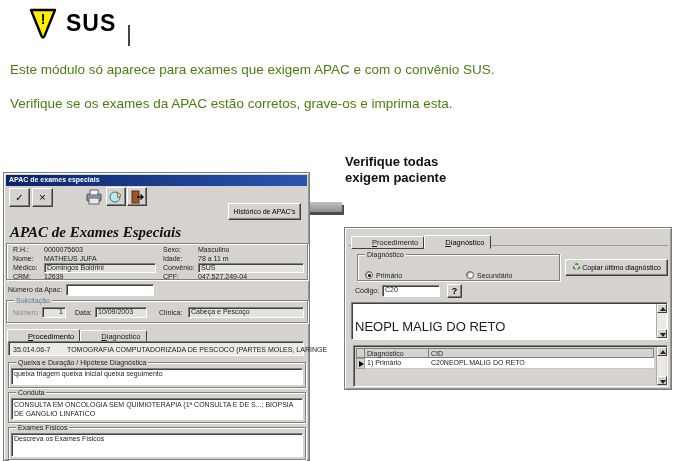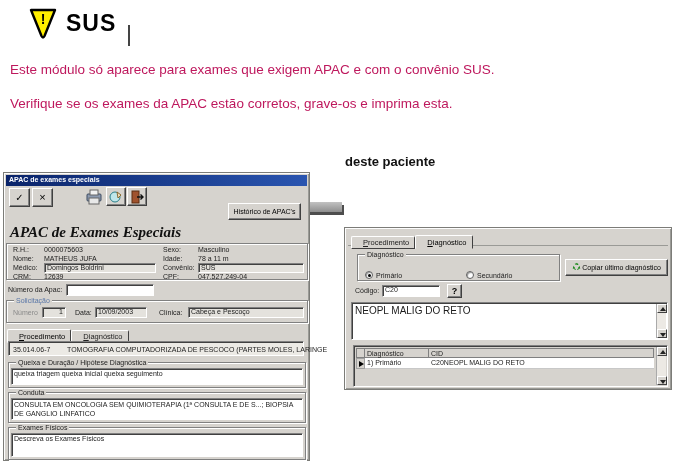--- a/index.html
+++ b/index.html
@@ -4,21 +4,21 @@
 <style>
   * { margin:0; padding:0; box-sizing:border-box; }
   html,body { width:681px; height:461px; background:#fff; overflow:hidden;
     font-family:"Liberation Sans", sans-serif; position:relative; }
   .abs { position:absolute; }
 
   
   .warn-icon { left:27px; top:7px; width:32px; height:34px; }
   .page-title { left:66px; top:10px; font-size:23px; font-weight:bold; letter-spacing:1px; color:#000; }
   .caret { left:128px; top:25px; width:2px; height:21px; background:#444; }
-  .para { left:10px; font-size:13.5px; color:#be185d; white-space:nowrap; }
+  .para { left:10px; font-size:13.5px; color:#4d7c0f; white-space:nowrap; }
   .para1 { top:62px; } .para2 { top:96px; }
   .note { left:345px; top:154px; font-size:13px; font-weight:bold; color:#111; line-height:16px; }
 
   
   .connector { left:301px; top:202px; width:41px; height:10px;
     background:linear-gradient(#c2c2c2,#8e8e8e); box-shadow:2px 3px 0 #4d4d4d; }
 
   
   .win { background:#d6d3ce; border:1px solid #7c7c78;
     box-shadow:inset 1px 1px 0 #fdfdfd, inset -1px -1px 0 #9a9a96; }
@@ -29,21 +29,21 @@
     box-shadow:inset -1px -1px 0 #808080; text-align:center; cursor:default; }
   .sunken { border:1px solid; border-color:#808080 #fff #fff #808080;
     box-shadow:inset 1px 1px 0 #404040; }
   .field-white { background:#fff; }
   .field-gray { background:#e4e2dd; }
   .grp { border:1px solid #808080; box-shadow:inset 1px 1px 0 #fff, 1px 1px 0 #fff; }
   .grp-legend { position:absolute; top:-4px; left:7px; background:#d6d3ce;
     font-size:7px; line-height:7px; padding:0 2px; color:#222; white-space:nowrap; }
   .lbl { font-size:7px; color:#1c1c1c; white-space:nowrap; }
   .val { font-size:7px; color:#1c1c1c; white-space:nowrap; }
-  .tab { display:inline-block; font-size:7.5px; padding:2px 5px 1px 11px; background:#d6d3ce;
+  .tab { display:inline-block; font-size:7.5px; padding:2px 5px 1px 20px; background:#d6d3ce;
     border:1px solid; border-color:#fff #404040 #d6d3ce #fff; border-radius:2px 2px 0 0;
     position:relative; white-space:nowrap; }
   .tab::first-letter { text-decoration:underline; }
   .tab.inactive { border-bottom:1px solid #404040; padding-top:1px; margin-top:1px; color:#222; }
 
   
   .vscroll { position:absolute; top:1px; bottom:1px; right:1px; width:10px;
     background:#ece9e4; border-left:1px solid #aaa; }
   .sbtn { position:absolute; left:0; width:10px; height:9px; background:#d6d3ce;
     border:1px solid; border-color:#fff #404040 #404040 #fff; }
@@ -65,21 +65,22 @@
 <svg class="abs warn-icon" viewBox="0 0 32 34">
   <path d="M4 3 L28 3 L17.5 29 Q16 32 14.5 29 Z" fill="#ffee00" stroke="#000" stroke-width="2.4" stroke-linejoin="round"></path>
   <text x="16" y="17" font-size="14" font-weight="bold" text-anchor="middle" font-family="Liberation Sans, sans-serif">!</text>
 </svg>
 <div class="abs page-title">SUS</div>
 <div class="abs caret"></div>
 <div class="abs para para1">Este módulo só aparece para exames que exigem APAC e com o convênio SUS.</div>
 <div class="abs para para2">Verifique se os exames da APAC estão corretos, grave-os e imprima esta.</div>
 
 <div class="abs note">
-  <div>deste paciente</div>
+  <div>Verifique todas</div>
+  <div>exigem paciente</div>
 </div>
 
 <div class="abs connector"></div>
 
 <div class="abs win" style="left:3px; top:172px; width:307px; height:289px;">
 
   <div class="abs titlebar">APAC de exames especiais</div>
 
   <div class="abs btn3d" style="left:5px; top:15px; width:21px; height:19px; font-size:10px; line-height:17px;">✓</div>
   <div class="abs btn3d" style="left:28px; top:15px; width:21px; height:19px; font-size:11px; line-height:16px;">×</div>
@@ -194,21 +195,21 @@
       <path d="M6 1 L9 4 L6 4 Z M10 5 L11 9 L8 8 Z M2 5 L1 9 L4 8 Z" fill="#1e8a1e"></path>
       <path d="M4 3 A4 4 0 0 1 8 3 M10 7 A4 4 0 0 1 7 10 M2 7 A4 4 0 0 0 5 10" stroke="#1e8a1e" fill="none" stroke-width="1.4"></path>
     </svg><span>Copiar último diagnóstico</span>
   </div>
 
   <span class="abs lbl" style="left:10px; top:59px;">Código:</span>
   <span class="abs sunken field-white val" style="left:37px; top:57px; width:58px; height:12px; padding-left:2px;">C20</span>
   <span class="abs btn3d" style="left:102px; top:56px; width:15px; height:14px; font-size:9px; font-weight:bold; line-height:12px;">?</span>
 
   <div class="abs sunken field-white" style="left:6px; top:74px; width:317px; height:38px;">
-    <span class="val" style="position:absolute; left:3px; top:2px; font-size:10px;">NEOPL MALIG DO RETO</span>
+    <span class="val" style="position:absolute; left:3px; top:16px; font-size:13px;">NEOPL MALIG DO RETO</span>
     <div class="vscroll">
       <div class="sbtn up">
           <div class="tri-up"></div>
         </div>
       <div class="sbtn down">
           <div class="tri-down"></div>
         </div>
     </div>
   </div>
 

